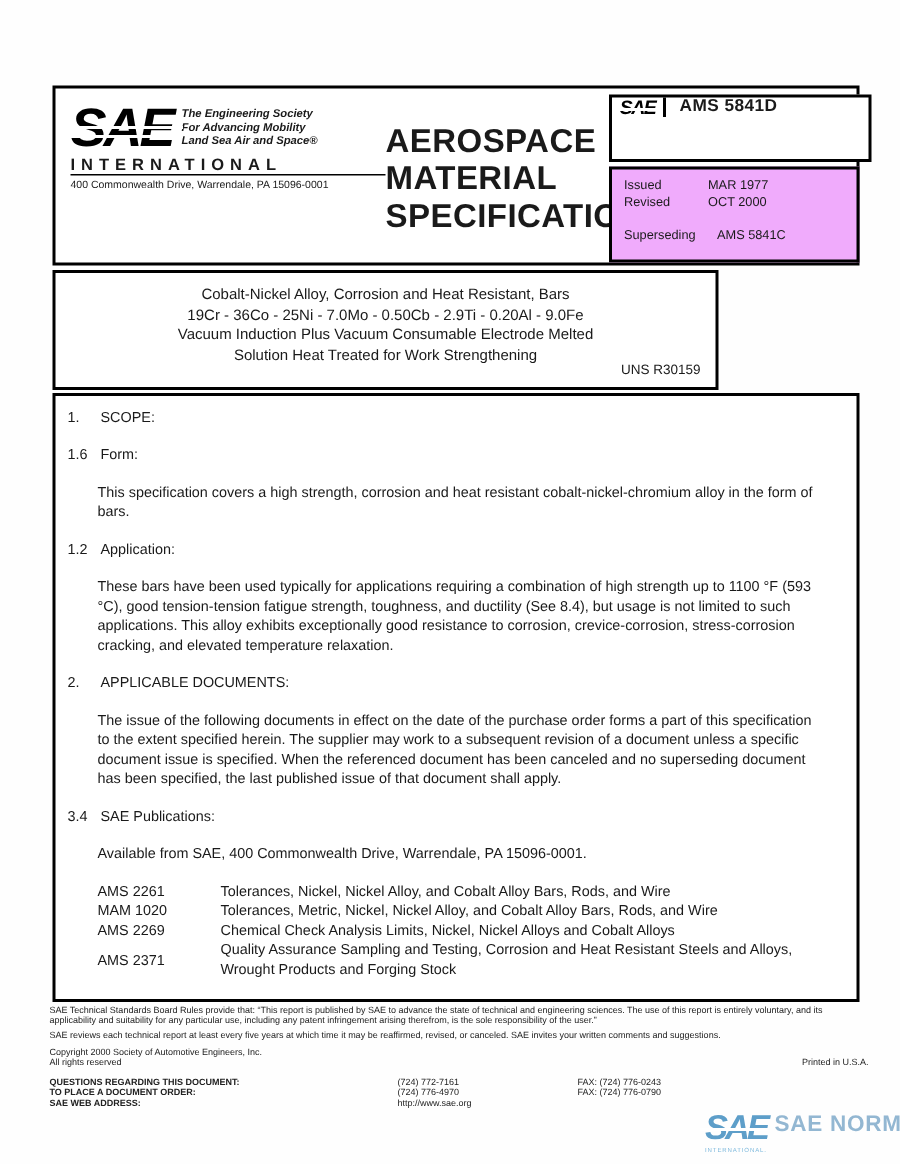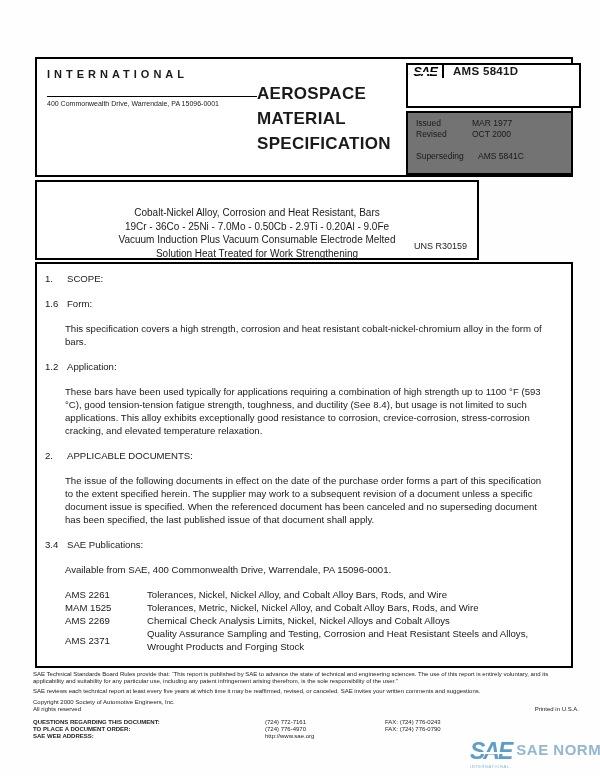--- a/index.html
+++ b/index.html
@@ -30,56 +30,56 @@
     font-style:italic;font-weight:bold;letter-spacing:-2px;
     line-height:1;color:#000;
   }
   .sae-mark .slit{position:absolute;left:-3px;right:-1px;background:#fff;height:2px;}
   .sae-big{font-size:36px;padding-right:6px;}
   .sae-big .slit.s1{top:46%;}
   .sae-big .slit.s2{top:64%;}
   .tagline{font-size:7.5px;font-weight:bold;font-style:italic;line-height:9px;padding-top:4px;}
   .intl{
     font-size:11px;font-weight:bold;letter-spacing:4px;
-    border-bottom:1.5px solid #000;padding-bottom:16px;margin-top:1px;
+    border-bottom:1.5px solid #000;padding-bottom:0;margin-top:1px;
     white-space:nowrap;
   }
   .address{font-size:7px;margin-top:2.5px;white-space:nowrap;}
 
   .doc-type{
     position:absolute;left:220px;top:22px;
-    font-size:17px;font-weight:bold;line-height:25px;letter-spacing:.3px;
+    font-size:22px;font-weight:bold;line-height:25px;letter-spacing:.3px;
   }
 
   .doc-id-box{
     position:absolute;left:369px;top:4px;width:175px;height:45px;
     border:2px solid #000;display:flex;align-items:flex-start;background:#fff;
   }
   .doc-id-sae{
     width:36px;border-right:2px solid #000;display:flex;align-items:center;justify-content:center;
   }
   .sae-small{font-size:13px;letter-spacing:-1px;}
   .sae-small .slit{height:1.5px;top:55%;}
   .doc-id-num{flex:1;display:flex;align-items:center;padding-left:9px;font-size:11.5px;font-weight:bold;letter-spacing:.3px;}
 
   .dates-box{
     position:absolute;left:369px;top:52px;width:167px;height:64px;
-    border:2px solid #000;background:#737373;font-size:8.5px;line-height:11px;
+    border:2px solid #000;background:#f0abfc;font-size:8.5px;line-height:11px;
     padding:5px 8px;
   }
   .date-row{display:flex;}
   .date-row .dlabel{width:56px;}
   .superseding-row{display:flex;margin-top:11px;}
   .superseding-row .dlabel{width:62px;}
 
   
   .title-box{
     position:absolute;left:35px;top:180px;width:444px;height:80px;
     border:2px solid #000;background:#fff;text-align:center;
-    font-size:10px;line-height:13.5px;padding-top:24px;
+    font-size:10px;line-height:13.5px;padding-top:8px;
   }
   .uns{position:absolute;right:10px;bottom:5px;font-size:9px;}
 
   
   .body-box{
     position:absolute;left:35px;top:262px;width:538px;height:406px;
     border:2px solid #000;background:#fff;
     font-size:9.6px;line-height:13px;
     padding:8px 10px 0 8px;
   }
@@ -114,20 +114,31 @@
   .wm-tag{font-size:4px;color:var(--wm-blue);letter-spacing:1px;white-space:nowrap;}
 </style>
 </head>
 <body>
 
 <div class="page">
 
   <div class="header-box">
 
     <div class="logo-block">
+      <div class="logo-top">
+        <span class="sae-mark sae-big">
+          <span>SAE</span>
+          <span class="slit s1"></span><span class="slit s2"></span>
+        </span>
+        <span class="tagline">
+          <span>The Engineering Society</span><br>
+          <span>For Advancing Mobility</span><br>
+          <span>Land Sea Air and Space®</span>
+        </span>
+      </div>
       <div class="intl">INTERNATIONAL</div>
       <div class="address">400 Commonwealth Drive, Warrendale, PA 15096-0001</div>
     </div>
 
     <div class="doc-type">
       <span>AEROSPACE</span><br>
       <span>MATERIAL</span><br>
       <span>SPECIFICATION</span>
     </div>
 
@@ -195,21 +206,21 @@
       <span>SAE Publications:</span>
     </div>
     <div class="para">Available from SAE, 400 Commonwealth Drive, Warrendale, PA  15096-0001.</div>
 
     <div class="pubs">
       <div class="pub-row">
         <span class="pub-code">AMS 2261</span>
         <span class="pub-title">Tolerances, Nickel, Nickel Alloy, and Cobalt Alloy Bars, Rods, and Wire</span>
       </div>
       <div class="pub-row">
-        <span class="pub-code">MAM 1525</span>
+        <span class="pub-code">MAM 1020</span>
         <span class="pub-title">Tolerances, Metric, Nickel, Nickel Alloy, and Cobalt Alloy Bars, Rods, and Wire</span>
       </div>
       <div class="pub-row">
         <span class="pub-code">AMS 2269</span>
         <span class="pub-title">Chemical Check Analysis Limits, Nickel, Nickel Alloys and Cobalt Alloys</span>
       </div>
       <div class="pub-row">
         <span class="pub-code">AMS 2371</span>
         <span class="pub-title">Quality Assurance Sampling and Testing, Corrosion and Heat Resistant Steels and Alloys, Wrought Products and Forging Stock</span>
       </div>

